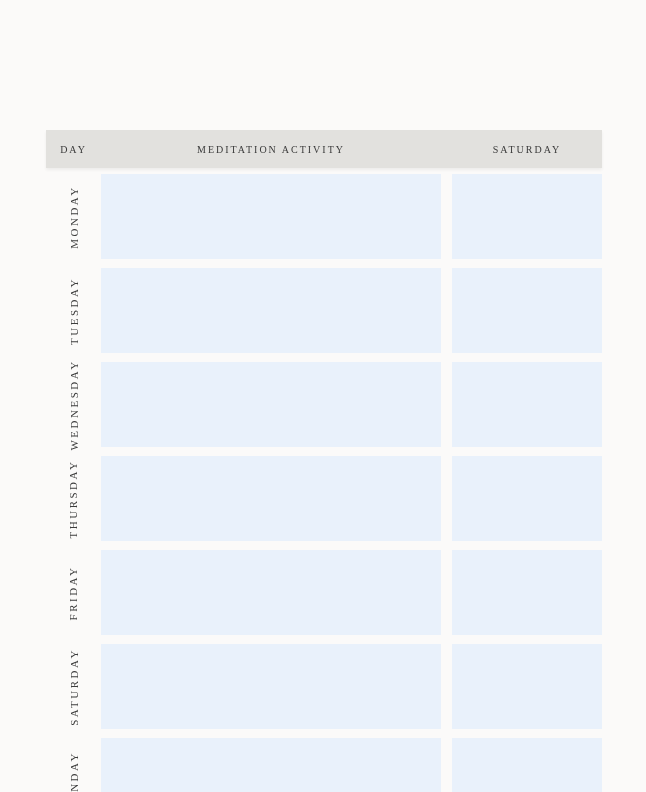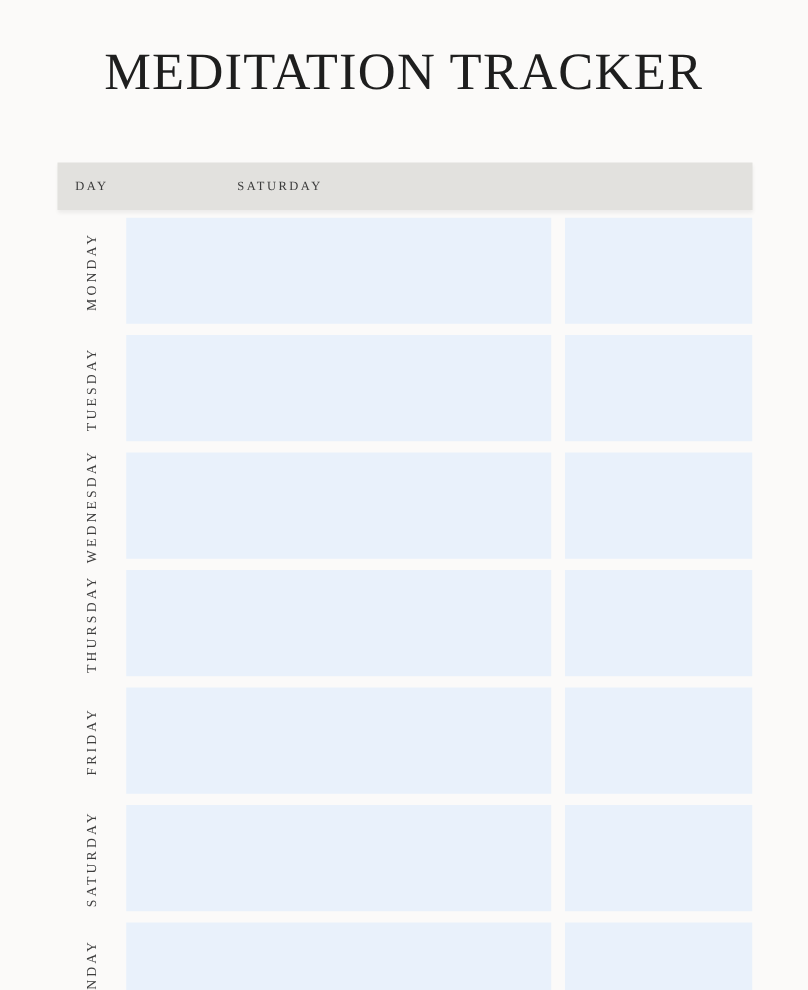--- a/index.html
+++ b/index.html
@@ -27,21 +27,20 @@
   .header-bar {
     position: absolute;
     top: 130px;
     left: 46px;
     width: 556px;
     height: 38px;
     background: #e2e1de;
     display: flex;
     align-items: center;
     box-shadow: 0 2px 3px rgba(0,0,0,0.06);
-    gap: 48px;
   }
   .hcol {
     font-family: "Liberation Serif", serif;
     font-size: 10px;
     letter-spacing: 2px;
     color: #3b3b3b;
     text-align: center;
     white-space: nowrap;
   }
   .hcol.day { width: 55px; }
@@ -84,24 +83,24 @@
     height: 85px;
   }
   .cell.activity { width: 340px; margin-right: 11px; }
   .cell.duration { width: 150px; }
 </style>
 </head>
 <body>
 
 <div class="page">
 
-  <h1 class="title">MEDITATION TRACKER</h1>
 
   <div class="header-bar">
     <div class="hcol day">DAY</div>
+    <div class="hcol activity">MEDITATION ACTIVITY</div>
     <div class="hcol duration">SATURDAY</div>
   </div>
 
   <div class="rows">
 
     <div class="row">
       <div class="day-col">
         <span class="day-label">MONDAY</span>
       </div>
       <div class="cell activity"></div>

